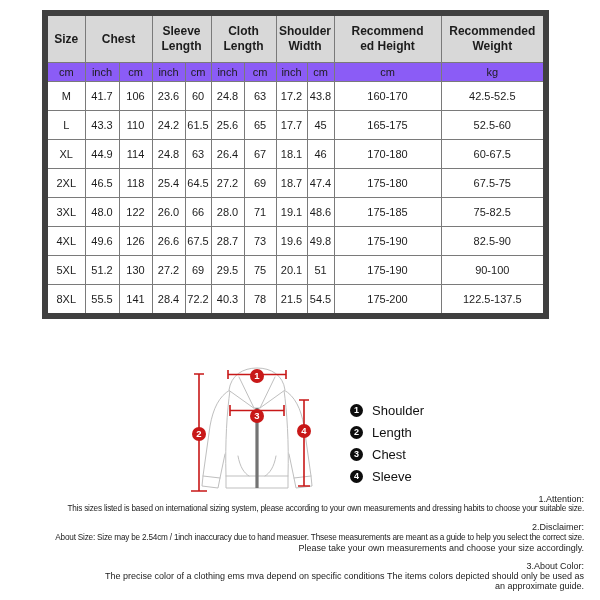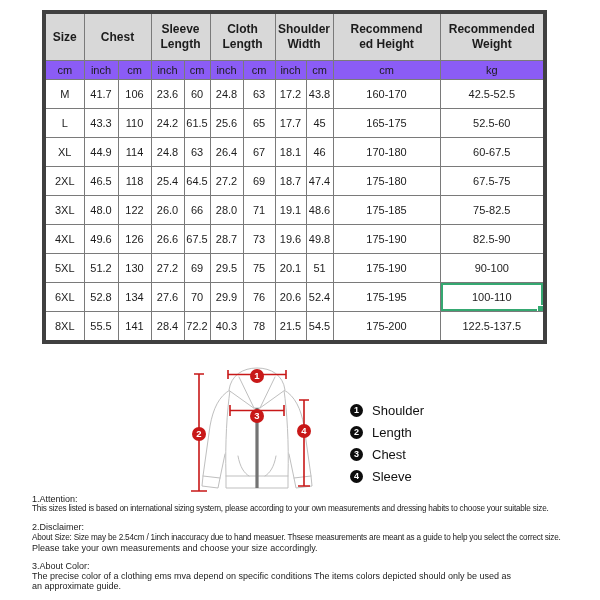--- a/index.html
+++ b/index.html
@@ -3,21 +3,21 @@
 <meta charset="utf-8">
 <style>
   html,body{margin:0;padding:0;background:#ffffff;}
   body{width:600px;height:600px;font-family:"Liberation Sans",sans-serif;color:#1c1c1c;}
   .canvas{position:relative;width:600px;height:600px;overflow:hidden;background:#fff;}
 
   
   table.size-table{
     position:absolute;left:42px;top:10px;width:501px;
     border-collapse:collapse;table-layout:fixed;
-    border:4px solid #404040;
+    border:6px solid #404040;
   }
   table.size-table th, table.size-table td{
     border:1px solid #7a7a7a;
     text-align:center;vertical-align:middle;
     padding:0;color:#1c1c1c;overflow:hidden;
   }
   tr.groups th{
     height:46px;background:#d8d8d8;
     font-size:12px;font-weight:bold;line-height:1.25;
     white-space:pre-line;
@@ -39,21 +39,21 @@
   .legend{position:absolute;left:350px;top:402px;}
   .lrow{display:flex;align-items:center;height:17px;margin-bottom:5px;}
   .lnum{
     width:13px;height:13px;border-radius:50%;background:#0d0d0d;color:#fff;
     font-size:9px;font-weight:bold;line-height:13px;text-align:center;flex:0 0 13px;
   }
   .llabel{margin-left:9px;font-size:13px;color:#111;}
 
   
   .notes{position:absolute;left:32px;top:494px;width:552px;}
-  .note{margin:0 0 8px 0;}
+  .note{margin:0 0 8px 0;text-align:right;}
   .ntitle{font-size:9px;line-height:10.2px;}
   .nline{font-size:9px;line-height:10.2px;}
   .nline.oneline{white-space:nowrap;font-size:8.2px;letter-spacing:-0.2px;}
 </style>
 </head>
 <body>
 
 <div class="canvas">
 
   <table class="size-table">
@@ -185,33 +185,20 @@
           <td>27.2</td>
           <td>69</td>
           <td>29.5</td>
           <td>75</td>
           <td>20.1</td>
           <td>51</td>
           <td>175-190</td>
           <td>90-100</td>
         </tr>
         <tr>
-          <td>6XL</td>
-          <td>52.8</td>
-          <td>134</td>
-          <td>27.6</td>
-          <td>70</td>
-          <td>29.9</td>
-          <td>76</td>
-          <td>20.6</td>
-          <td>52.4</td>
-          <td>175-195</td>
-          <td class="sel">100-110</td>
-        </tr>
-        <tr>
           <td>8XL</td>
           <td>55.5</td>
           <td>141</td>
           <td>28.4</td>
           <td>72.2</td>
           <td>40.3</td>
           <td>78</td>
           <td>21.5</td>
           <td>54.5</td>
           <td>175-200</td>

